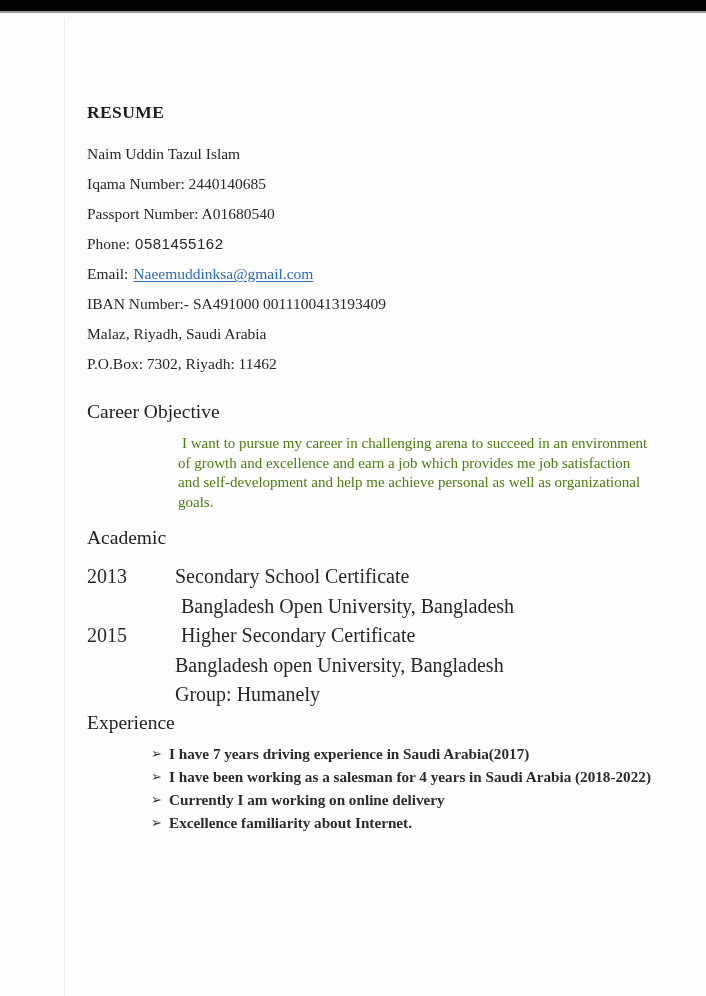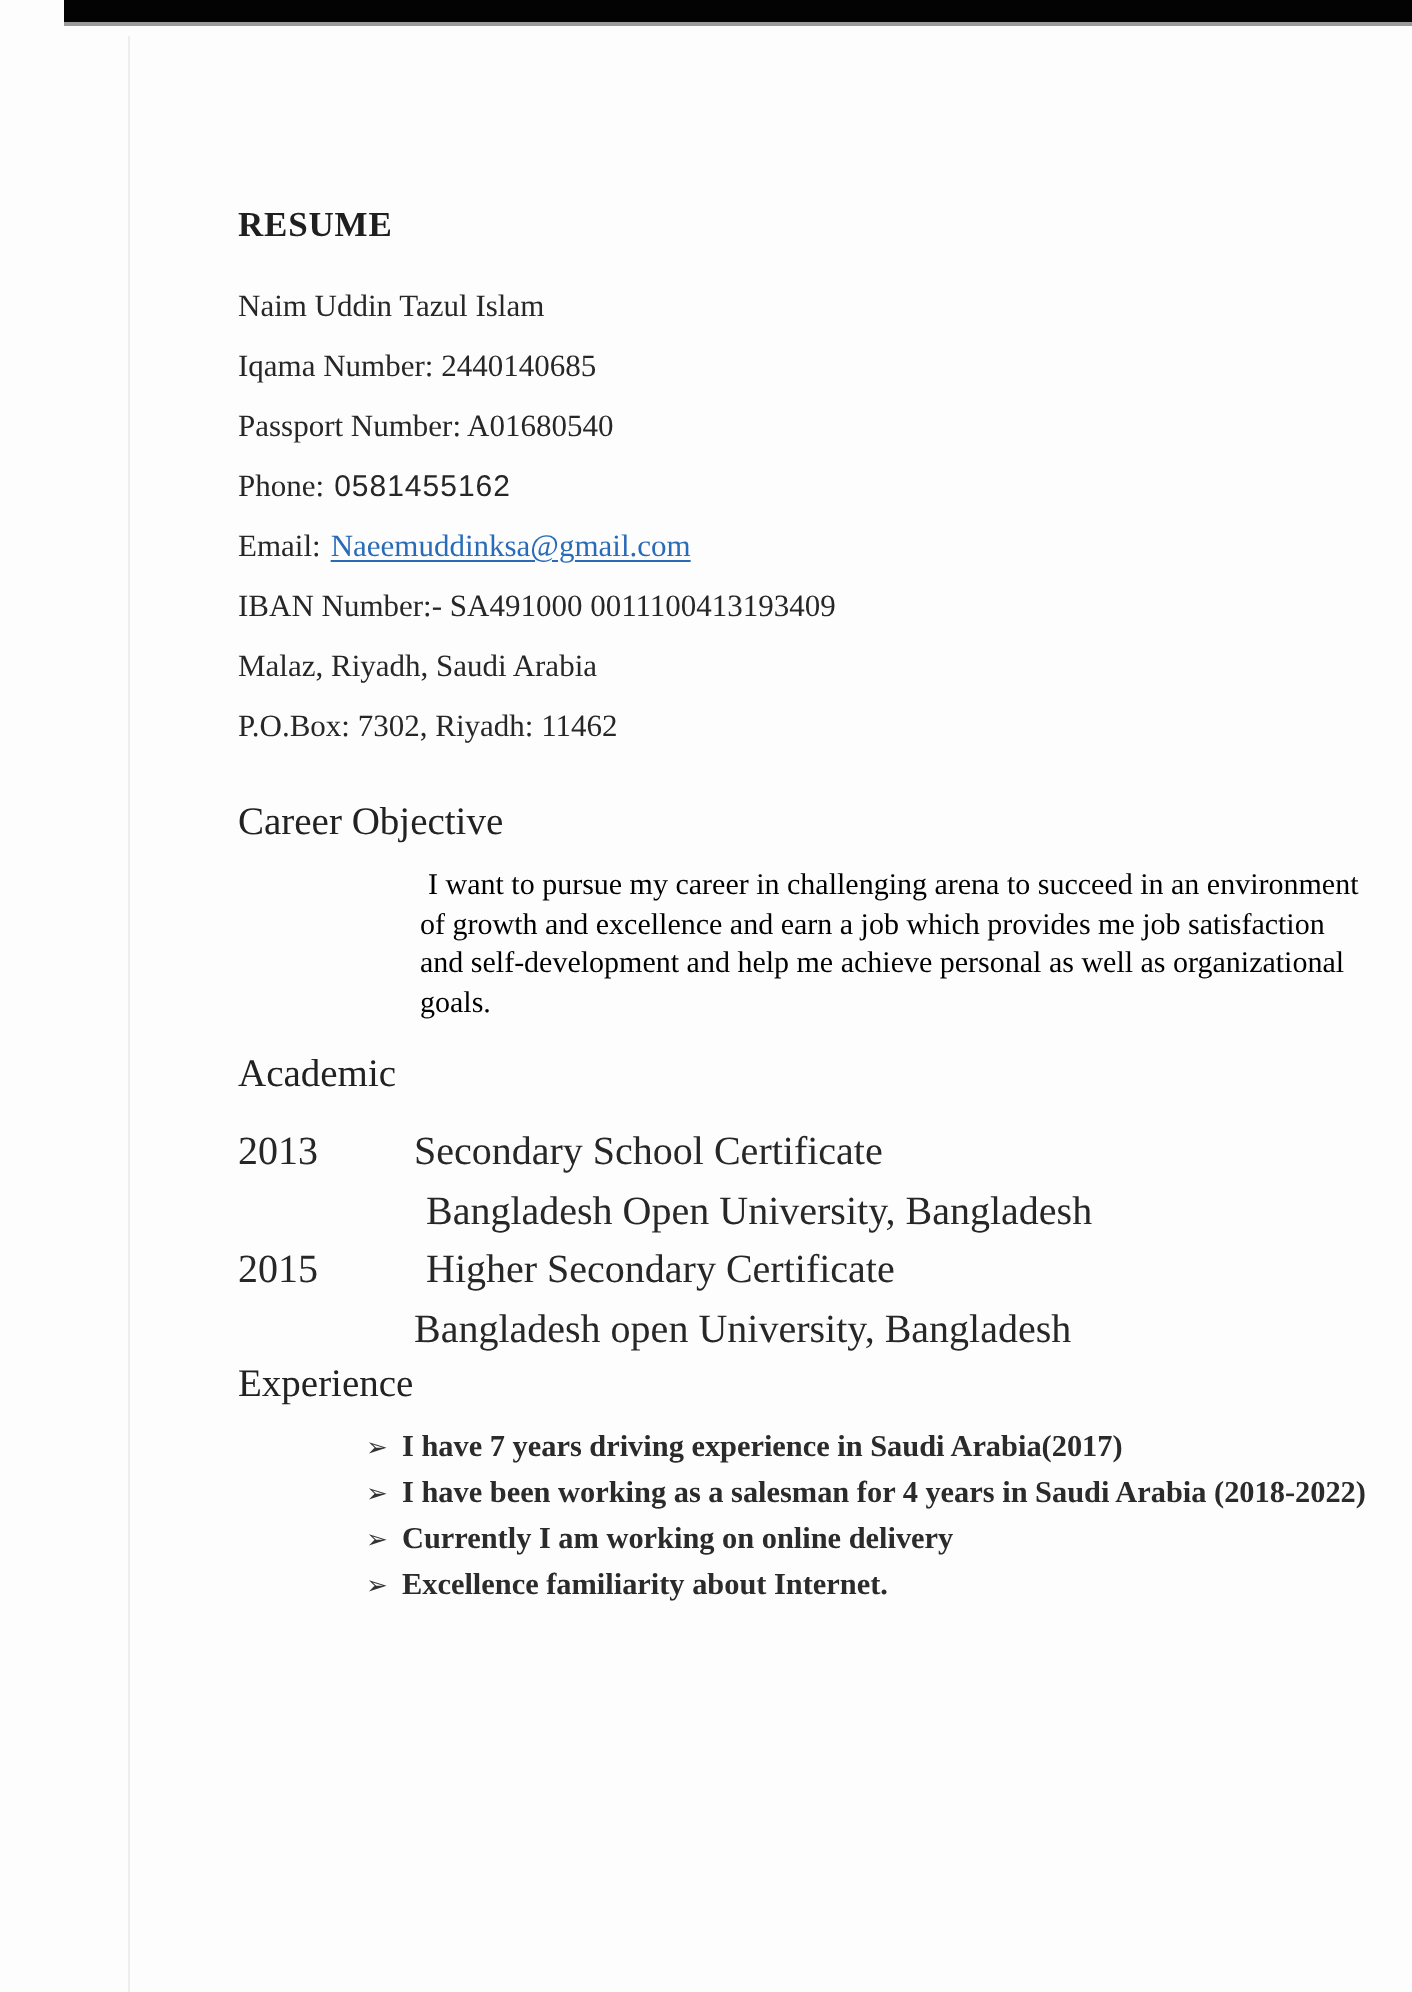--- a/index.html
+++ b/index.html
@@ -5,21 +5,20 @@
   * { margin: 0; padding: 0; box-sizing: border-box; }
   html, body { background: #e9e9e9; }
   .screen {
     position: relative;
     width: 706px;
     height: 996px;
     background: #fdfdfd;
     overflow: hidden;
     font-family: "Liberation Serif", "DejaVu Serif", serif;
     color: #272727;
-    padding-left: 32px;
   }
   .top-bar {
     width: 100%;
     height: 13px;
     background: #030303;
     border-bottom: 2px solid #9a9a9a;
   }
   .edge-line {
     position: absolute;
     left: 64px;
@@ -66,21 +65,21 @@
   }
   .heading-career { margin-top: 20px; }
   .heading-academic { margin-top: 13px; }
   .heading-experience { margin-top: 0; }
   .objective {
     margin: 9px 0 0 91px;
     width: 476px;
     font-size: 15px;
     line-height: 19.5px;
     text-indent: 4px;
-    color: #000000;
+    color: #4d7c0f;
   }
   .academic-rows { margin-top: 11px; }
   .academic-row {
     display: flex;
     font-size: 20px;
     line-height: 29.5px;
   }
   .academic-year { width: 88px; flex-shrink: 0; }
   .academic-row:nth-child(2) .academic-text,
   .academic-row:nth-child(3) .academic-text { padding-left: 6px; }
@@ -142,20 +141,24 @@
         <div class="academic-text">Bangladesh Open University, Bangladesh</div>
       </div>
       <div class="academic-row">
         <div class="academic-year">2015</div>
         <div class="academic-text">Higher Secondary Certificate</div>
       </div>
       <div class="academic-row">
         <div class="academic-year"></div>
         <div class="academic-text">Bangladesh open University, Bangladesh</div>
       </div>
+      <div class="academic-row">
+        <div class="academic-year"></div>
+        <div class="academic-text">Group: Humanely</div>
+      </div>
     </div>
 
     <h2 class="section-heading heading-experience">Experience</h2>
     <ul class="exp-list">
       <li class="exp-item">
         <span class="exp-marker">➢</span>
         <span class="exp-text">I have 7 years driving experience in Saudi Arabia(2017)</span>
       </li>
       <li class="exp-item">
         <span class="exp-marker">➢</span>

